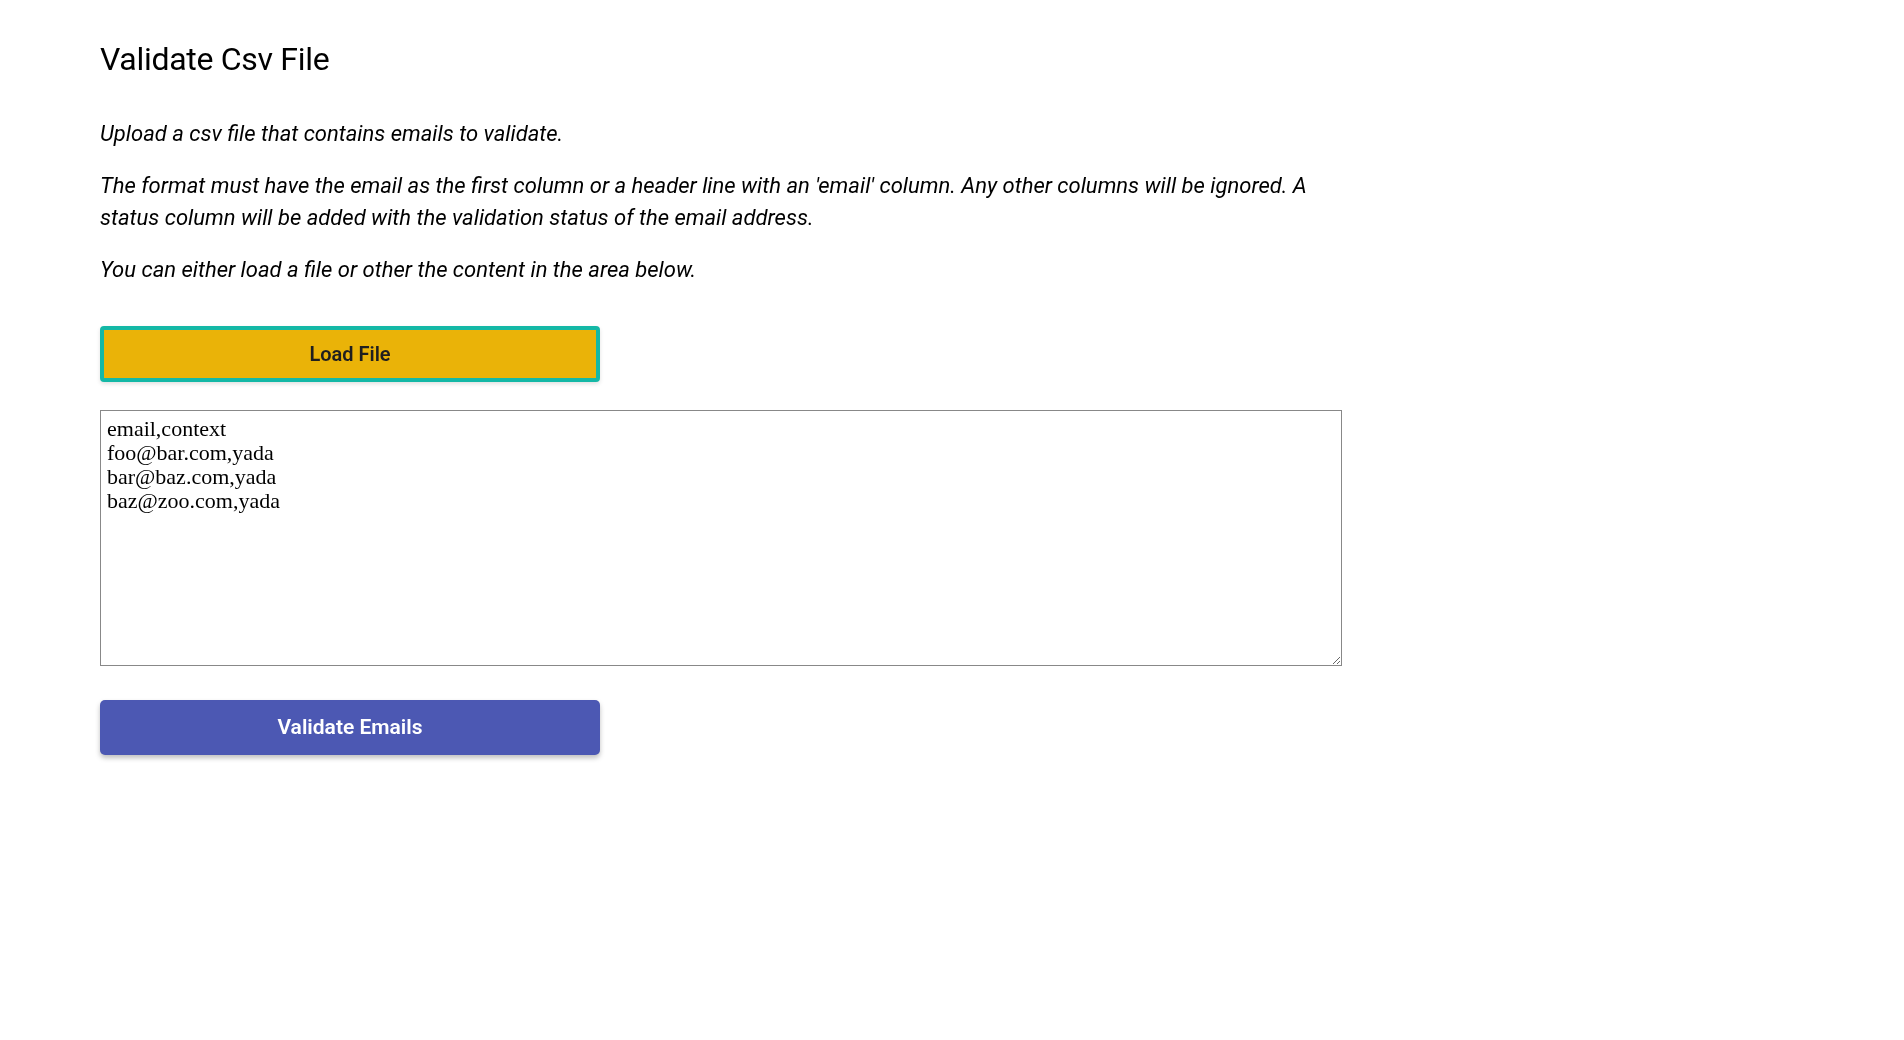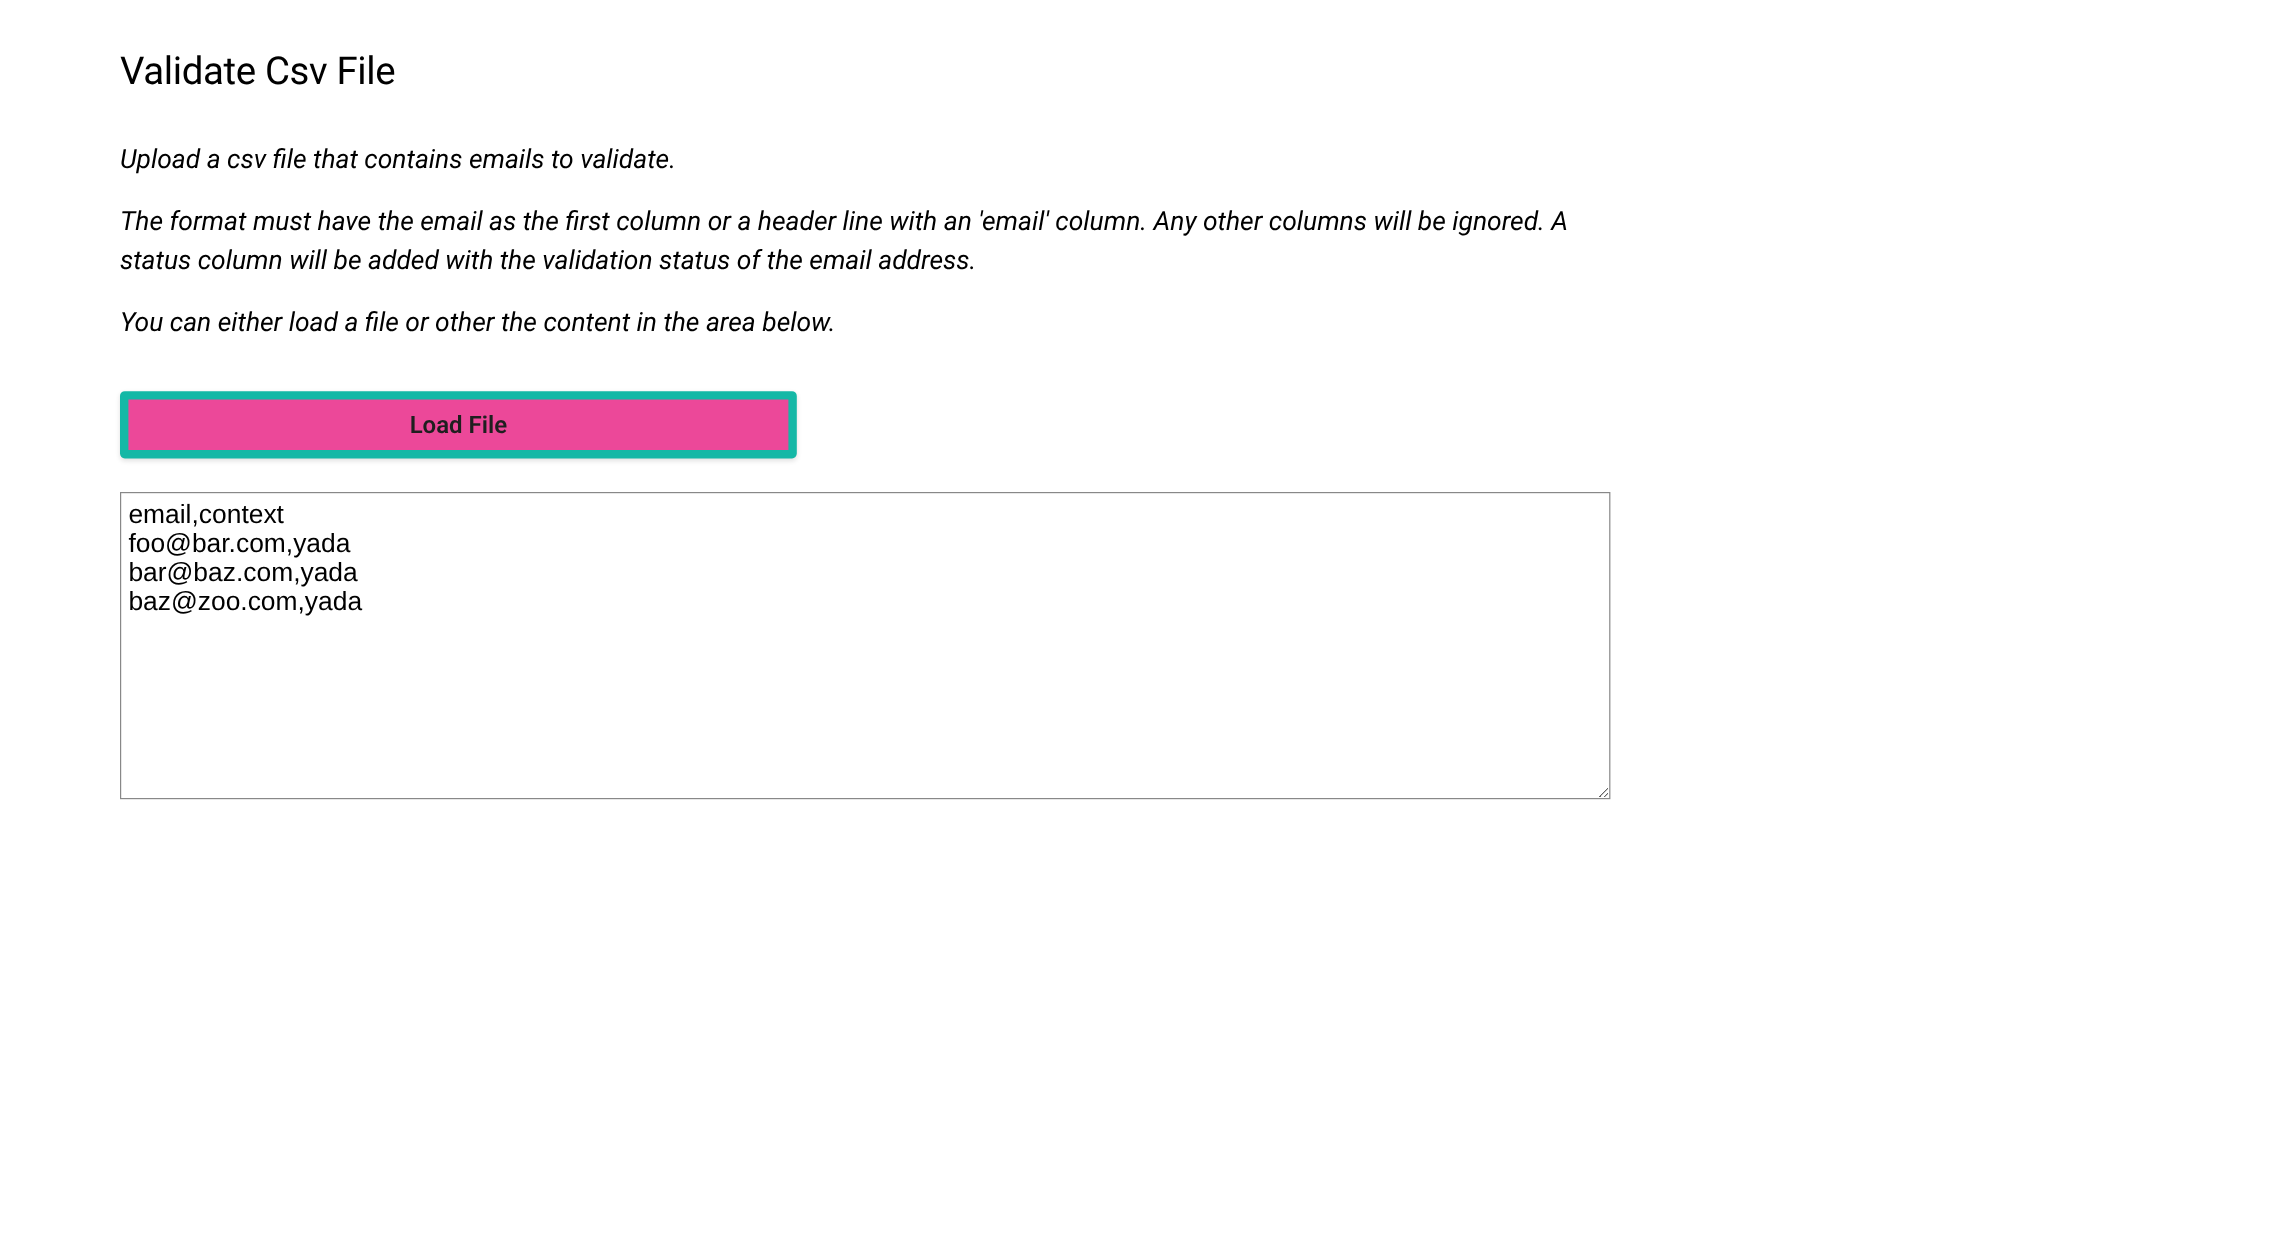--- a/index.html
+++ b/index.html
@@ -26,42 +26,42 @@
       color: #000000;
       line-height: 1.45;
       margin-bottom: 20px;
       max-width: 1240px;
       font-style: italic;
     }
     .controls {
       margin-top: 40px;
     }
     .load-file-btn {
-      width: 564px;
+      width: 500px;
       height: 56px;
-      background: #ec4899;
-      border: 7px solid #14b8a6;
+      background: #eab308;
+      border: 4px solid #14b8a6;
       border-radius: 4px;
       font-size: 20px;
       font-weight: 600;
       color: #1f1f1f;
       cursor: pointer;
       box-shadow: 0 2px 4px rgba(0,0,0,0.12);
       display: flex;
       align-items: center;
       justify-content: center;
       font-family: inherit;
     }
     .csv-textarea {
       width: 1242px;
       height: 256px;
       margin-top: 28px;
       border: 1px solid #888888;
       padding: 6px 6px;
-      font-family: Liberation Sans, sans-serif;
+      font-family: Liberation Serif, serif;
       font-size: 22px;
       line-height: 1.1;
       resize: both;
       color: #000000;
       background: #ffffff;
     }
     .validate-btn {
       width: 500px;
       height: 55px;
       margin-top: 30px;
@@ -91,13 +91,16 @@
 <div class="controls">
   <button class="load-file-btn">
     <span>Load File</span>
   </button>
 
   <textarea class="csv-textarea" style="">email,context
 foo@bar.com,yada
 bar@baz.com,yada
 baz@zoo.com,yada</textarea>
 
+  <button class="validate-btn">
+    <span>Validate Emails</span>
+  </button>
 </div>
 
 </body></html>

